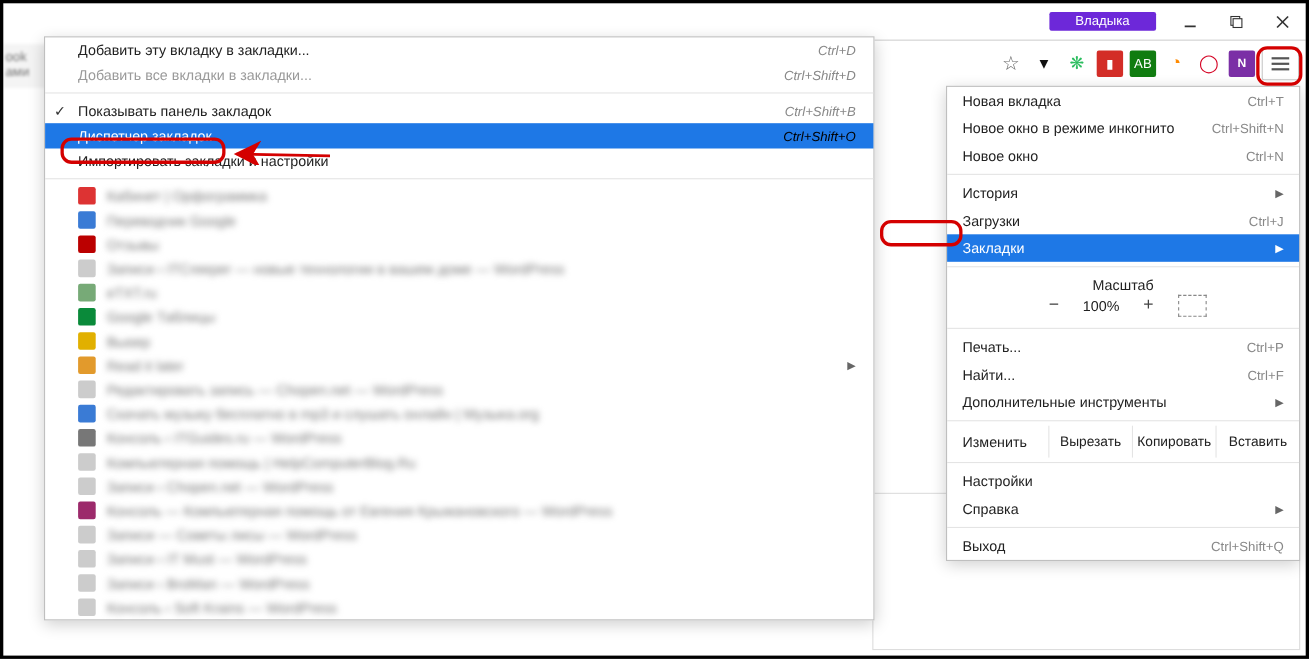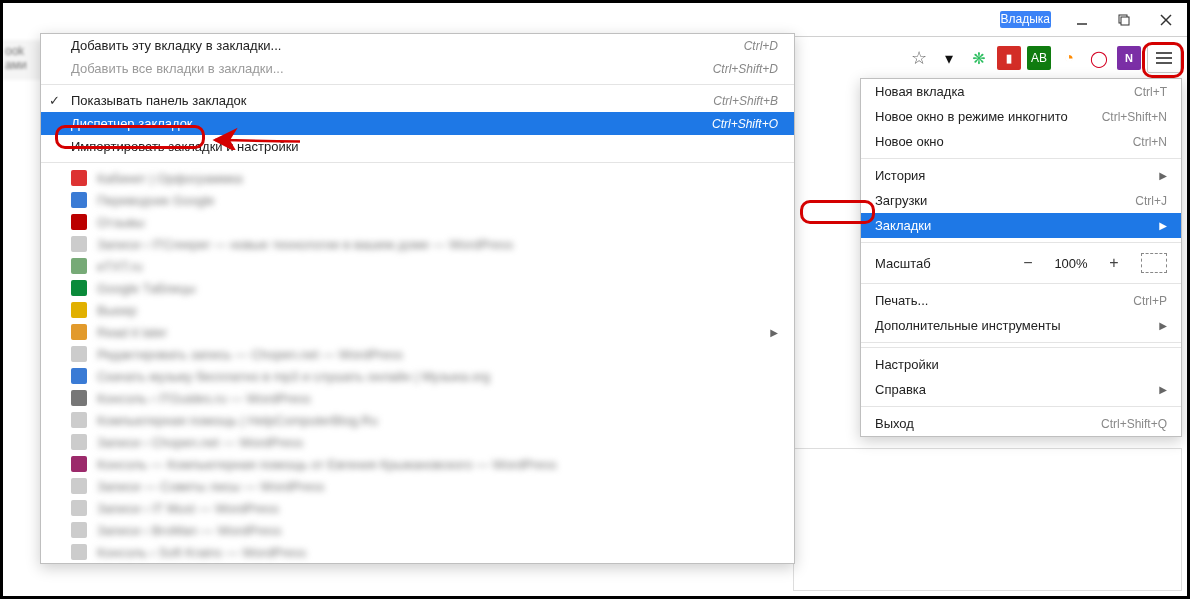--- a/index.html
+++ b/index.html
@@ -7,21 +7,21 @@
 
   .frame { position: absolute; inset: 0; border: 3px solid #000; pointer-events: none; z-index: 5000; }
 
   
   .chrome-top {
     position: absolute; top: 3px; right: 3px; height: 34px; width: 420px;
     background: #fff; display: flex; align-items: center; justify-content: flex-end;
     border-bottom: 1px solid #d0d0d0;
   }
   .user-badge {
-    background: #3b82f6; color: #fff; font-size: 12px; padding: 1px 1px 2px; border-radius: 2px;
+    background: #6d28d9; color: #fff; font-size: 12px; padding: 1px 24px 2px; border-radius: 2px;
     margin-right: 10px;
   }
   .win-btn { width: 42px; height: 28px; display: flex; align-items: center; justify-content: center; }
 
   
   .toolbar {
     position: absolute; top: 37px; right: 3px; height: 42px; width: 300px;
     display: flex; align-items: center; justify-content: flex-end; gap: 6px;
     padding-right: 6px;
   }
@@ -50,20 +50,21 @@
   .mm-item.selected { background: #1e78e6; color: #fff; }
   .mm-label { }
   .mm-shortcut { color: #888; font-size: 12px; }
   .mm-sep { height: 1px; background: #e4e4e4; margin: 4px 0; }
   .mm-arrow { font-size: 10px; color: #666; }
   .mm-item.selected .mm-arrow { color: #fff; }
 
   .mm-zoom {
     display: flex; align-items: center; justify-content: space-between;
     padding: 5px 14px;
+    flex-direction: column;
   }
   .mm-zoom-ctrls { display: flex; align-items: center; gap: 8px; }
   .mm-zoom-btn { width: 26px; height: 22px; display:flex; align-items:center; justify-content:center; cursor: pointer; font-size: 16px; color:#444;}
   .mm-zoom-val { min-width: 44px; text-align: center; font-size: 13px; }
   .mm-full { width: 26px; height: 20px; border: 1px dashed #888; margin-left: 6px; cursor: pointer; }
 
   .mm-edit-row {
     display: flex; align-items: stretch;
   }
   .mm-edit-label { padding: 7px 14px; flex: 0 0 92px; }
@@ -78,21 +79,21 @@
     background: #fff; border: 1px solid #bfbfbf; box-shadow: 0 4px 14px rgba(0,0,0,.2);
     z-index: 150;
   }
   .sm-item {
     position: relative;
     display: flex; align-items: center; justify-content: space-between;
     padding: 4px 16px 4px 30px; font-size: 13px; color: #222; cursor: pointer;
   }
   .sm-item.disabled { color: #9a9a9a; cursor: default; }
   .sm-item.selected { background: #1e78e6; color: #fff; }
-  .sm-item.selected .sm-shortcut { color: #ffffff; }
+  .sm-item.selected .sm-shortcut { color: #000000; }
   .sm-shortcut { color: #888; font-size: 12px; font-style: italic; }
   .sm-check { position: absolute; left: 8px; font-size: 13px; color: #333; }
   .sm-sep { height: 1px; background: #e4e4e4; margin: 4px 0; }
 
   .bm-list { }
   .bm-item {
     display: flex; align-items: center; gap: 10px; padding: 3px 16px 3px 30px;
     font-size: 13px; color: #777; cursor: pointer;
   }
   .bm-item .favicon {
@@ -307,24 +308,34 @@
       <div class="mm-zoom-btn">+</div>
       <div class="mm-full"></div>
     </div>
   </div>
   <div class="mm-sep"></div>
   <div class="mm-item">
     <span class="mm-label">Печать...</span>
     <span class="mm-shortcut">Ctrl+P</span>
   </div>
   <div class="mm-item">
+    <span class="mm-label">Найти...</span>
+    <span class="mm-shortcut">Ctrl+F</span>
+  </div>
+  <div class="mm-item">
     <span class="mm-label">Дополнительные инструменты</span>
     <span class="mm-arrow">▶</span>
   </div>
   <div class="mm-sep"></div>
+  <div class="mm-edit-row">
+    <div class="mm-edit-label">Изменить</div>
+    <div class="mm-edit-btn">Вырезать</div>
+    <div class="mm-edit-btn">Копировать</div>
+    <div class="mm-edit-btn">Вставить</div>
+  </div>
   <div class="mm-sep"></div>
   <div class="mm-item">
     <span class="mm-label">Настройки</span>
   </div>
   <div class="mm-item">
     <span class="mm-label">Справка</span>
     <span class="mm-arrow">▶</span>
   </div>
   <div class="mm-sep"></div>
   <div class="mm-item">

